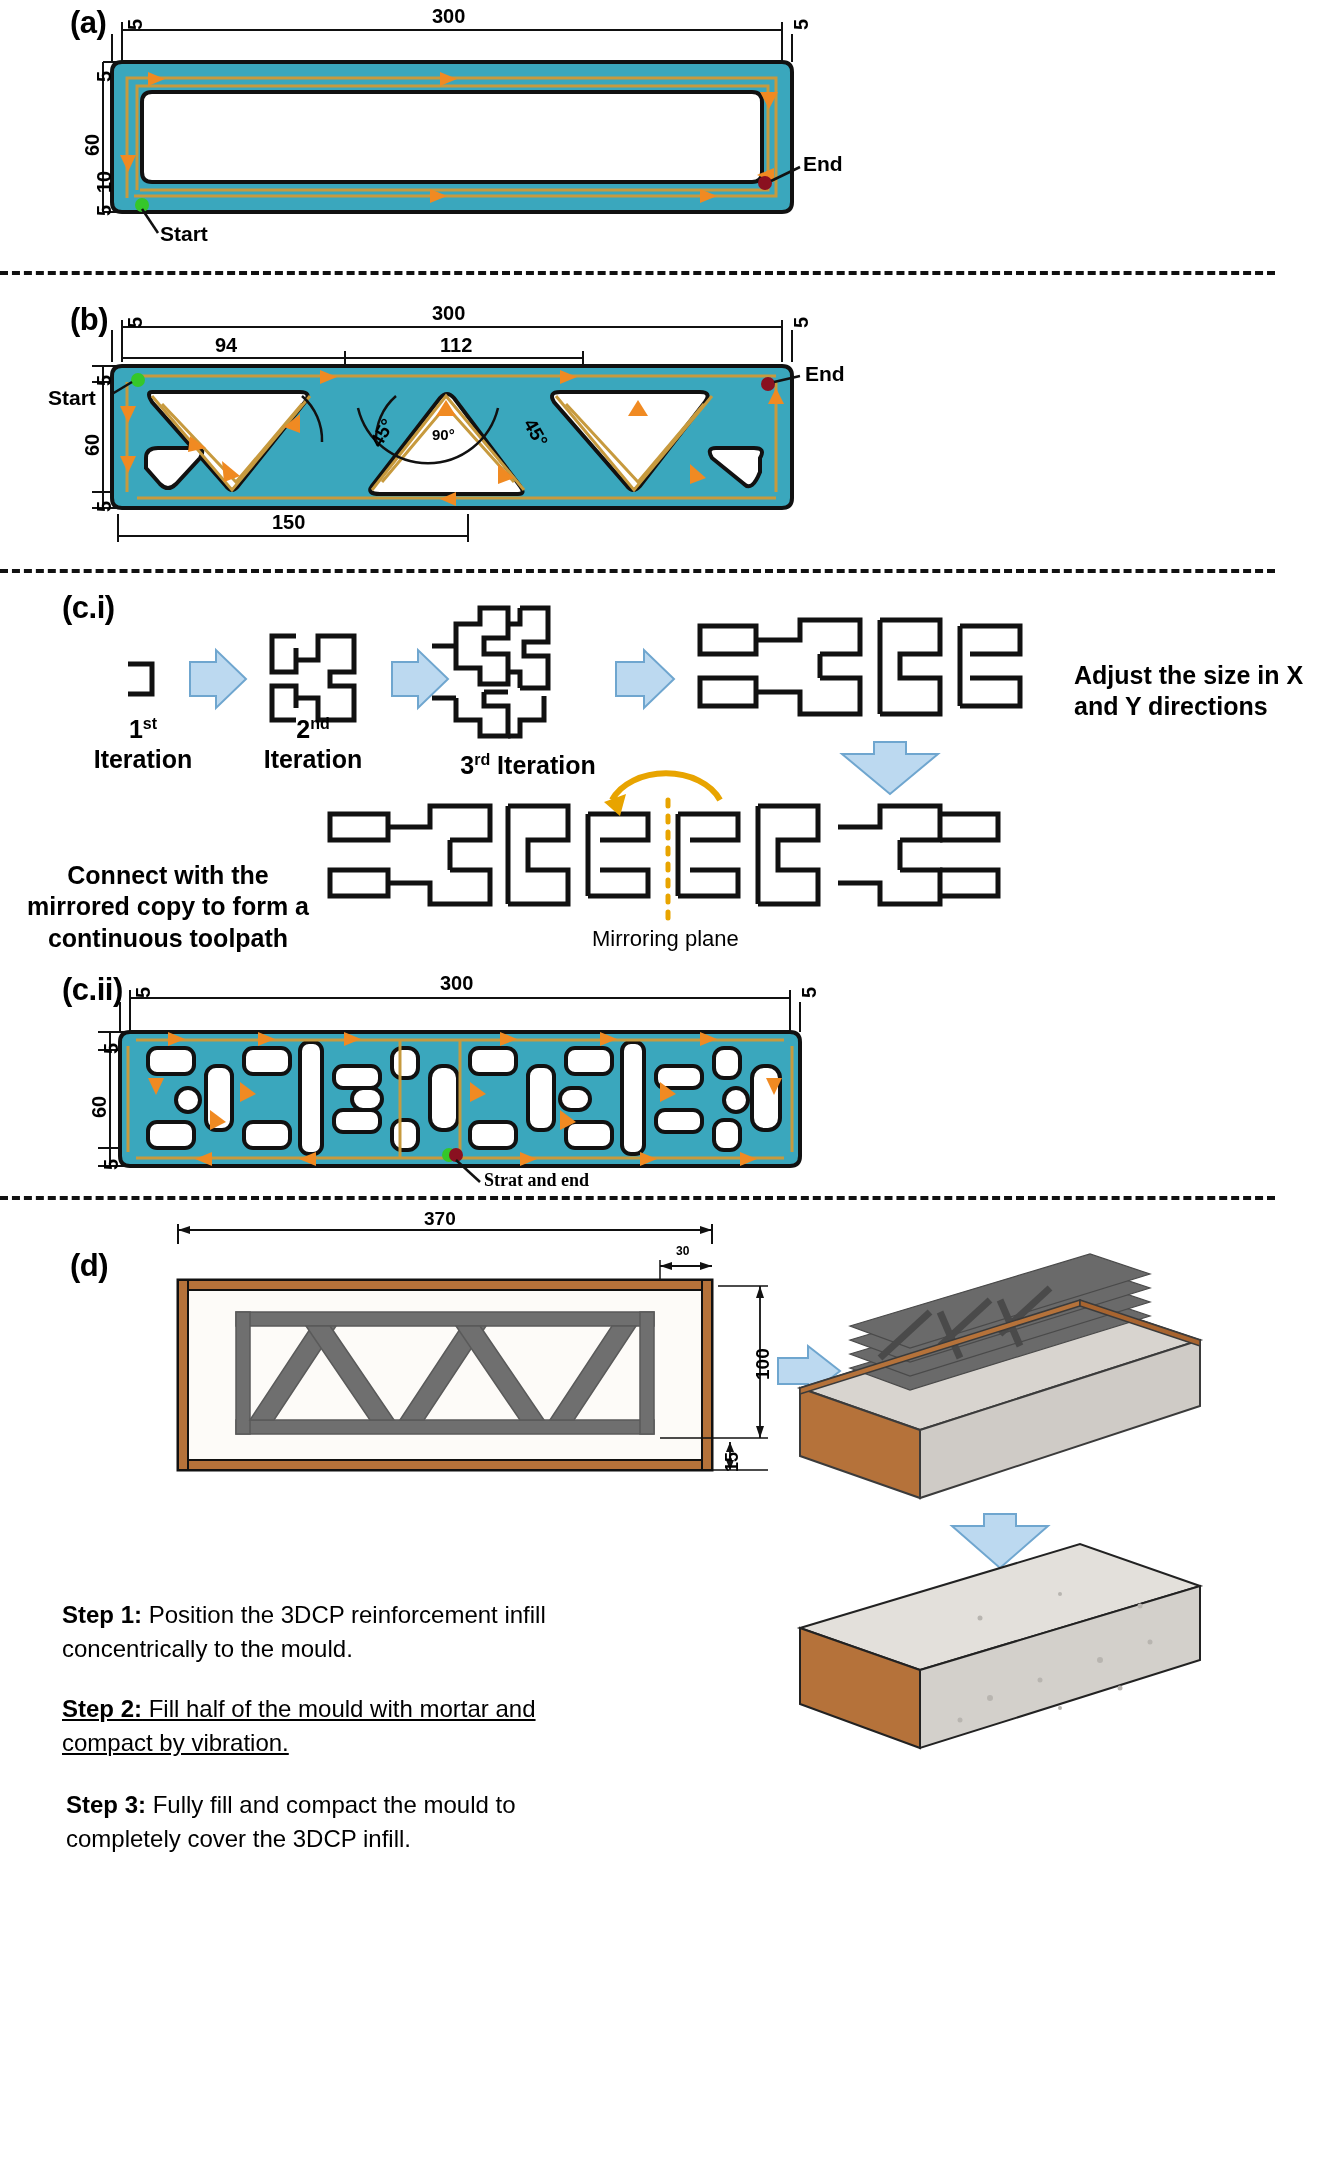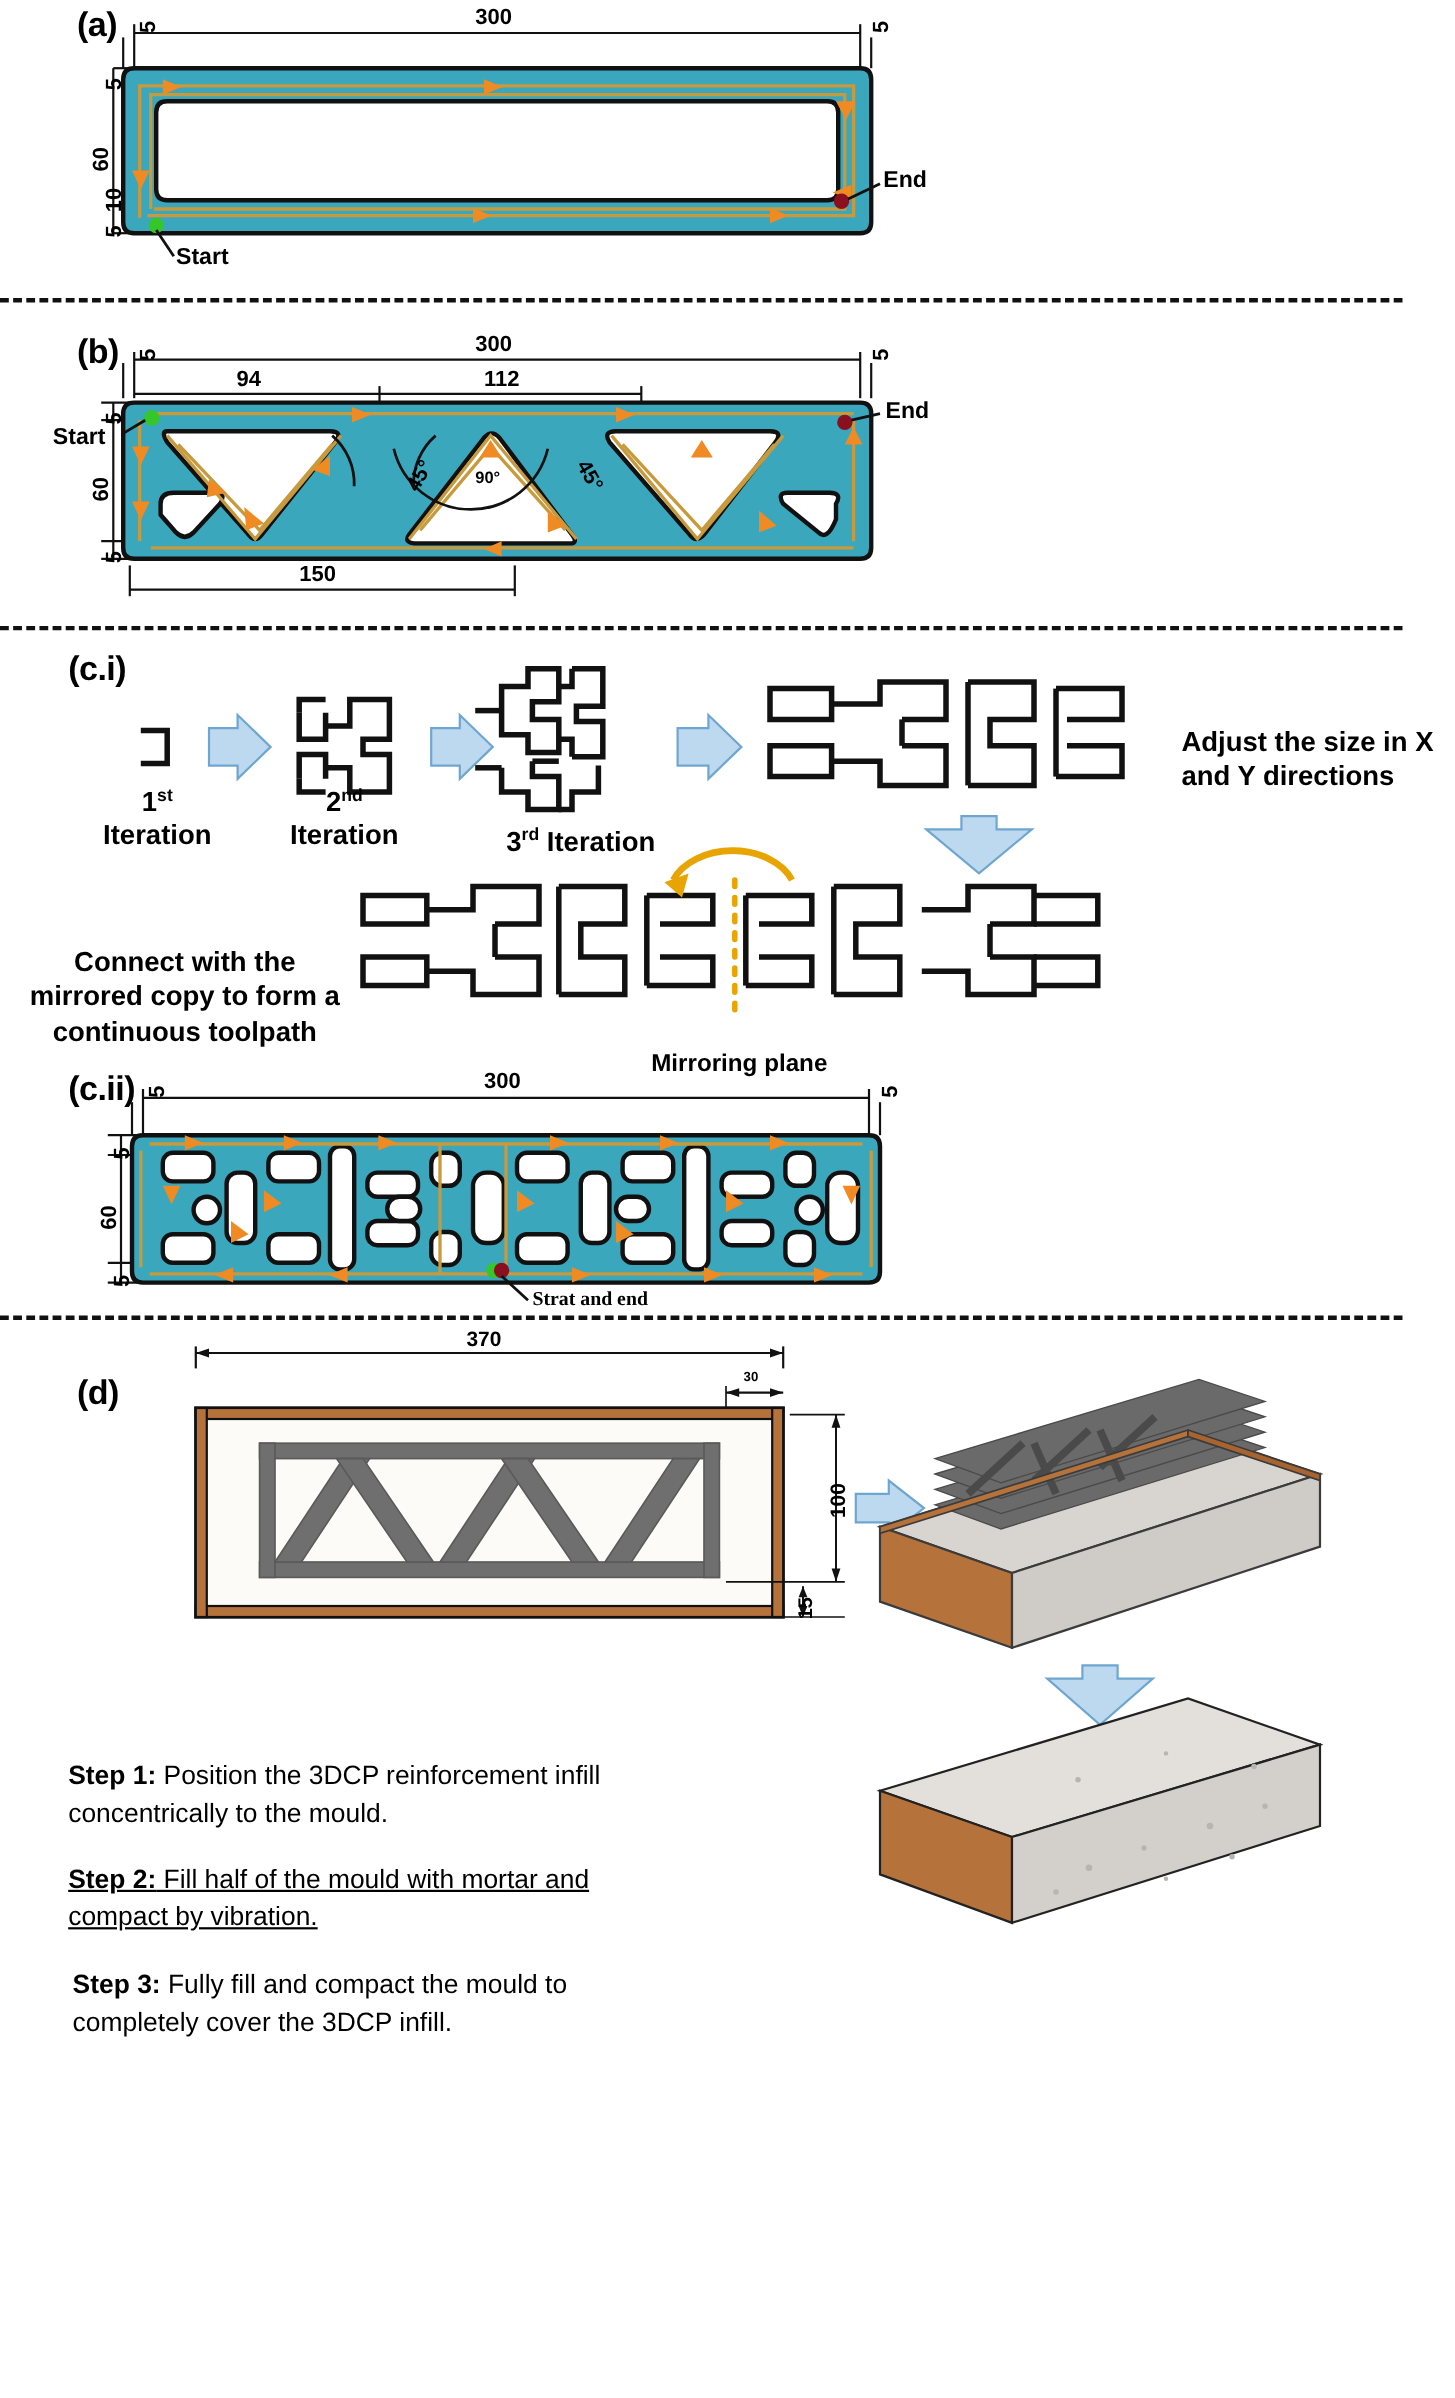--- a/index.html
+++ b/index.html
@@ -7,21 +7,21 @@
   .panel{position:absolute;}
   .lbl{position:absolute;font-weight:bold;white-space:nowrap;}
   .dim{position:absolute;font-weight:bold;font-size:20px;white-space:nowrap;}
   .dimv{position:absolute;font-weight:bold;font-size:20px;white-space:nowrap;transform:rotate(-90deg);transform-origin:left top;}
   .panel-tag{position:absolute;font-weight:bold;font-size:31px;letter-spacing:-0.5px;}
   .divider{position:absolute;left:0;width:1275px;height:0;border-top:4px dashed #111;}
   .steptxt{position:absolute;font-size:24px;line-height:1.42;font-weight:normal;}
   .steptxt b{font-weight:bold;}
   .ci-cap{position:absolute;font-size:25px;font-weight:bold;line-height:1.25;text-align:center;}
   .iter-cap{position:absolute;font-size:25px;font-weight:bold;line-height:1.2;text-align:center;}
-  .mirror-cap{position:absolute;font-size:22px;font-weight:bold;margin-top:28px;}
+  .mirror-cap{position:absolute;font-size:22px;font-weight:normal;}
   svg{display:block;overflow:visible;}
 </style>
 </head>
 <body>
 
 <div class="panel" style="left:0;top:0;width:1275px;height:265px;">
   <div class="panel-tag" style="left:70px;top:5px;">(a)</div>
 
   <svg width="1275" height="265" style="position:absolute;left:0;top:0;">
 

